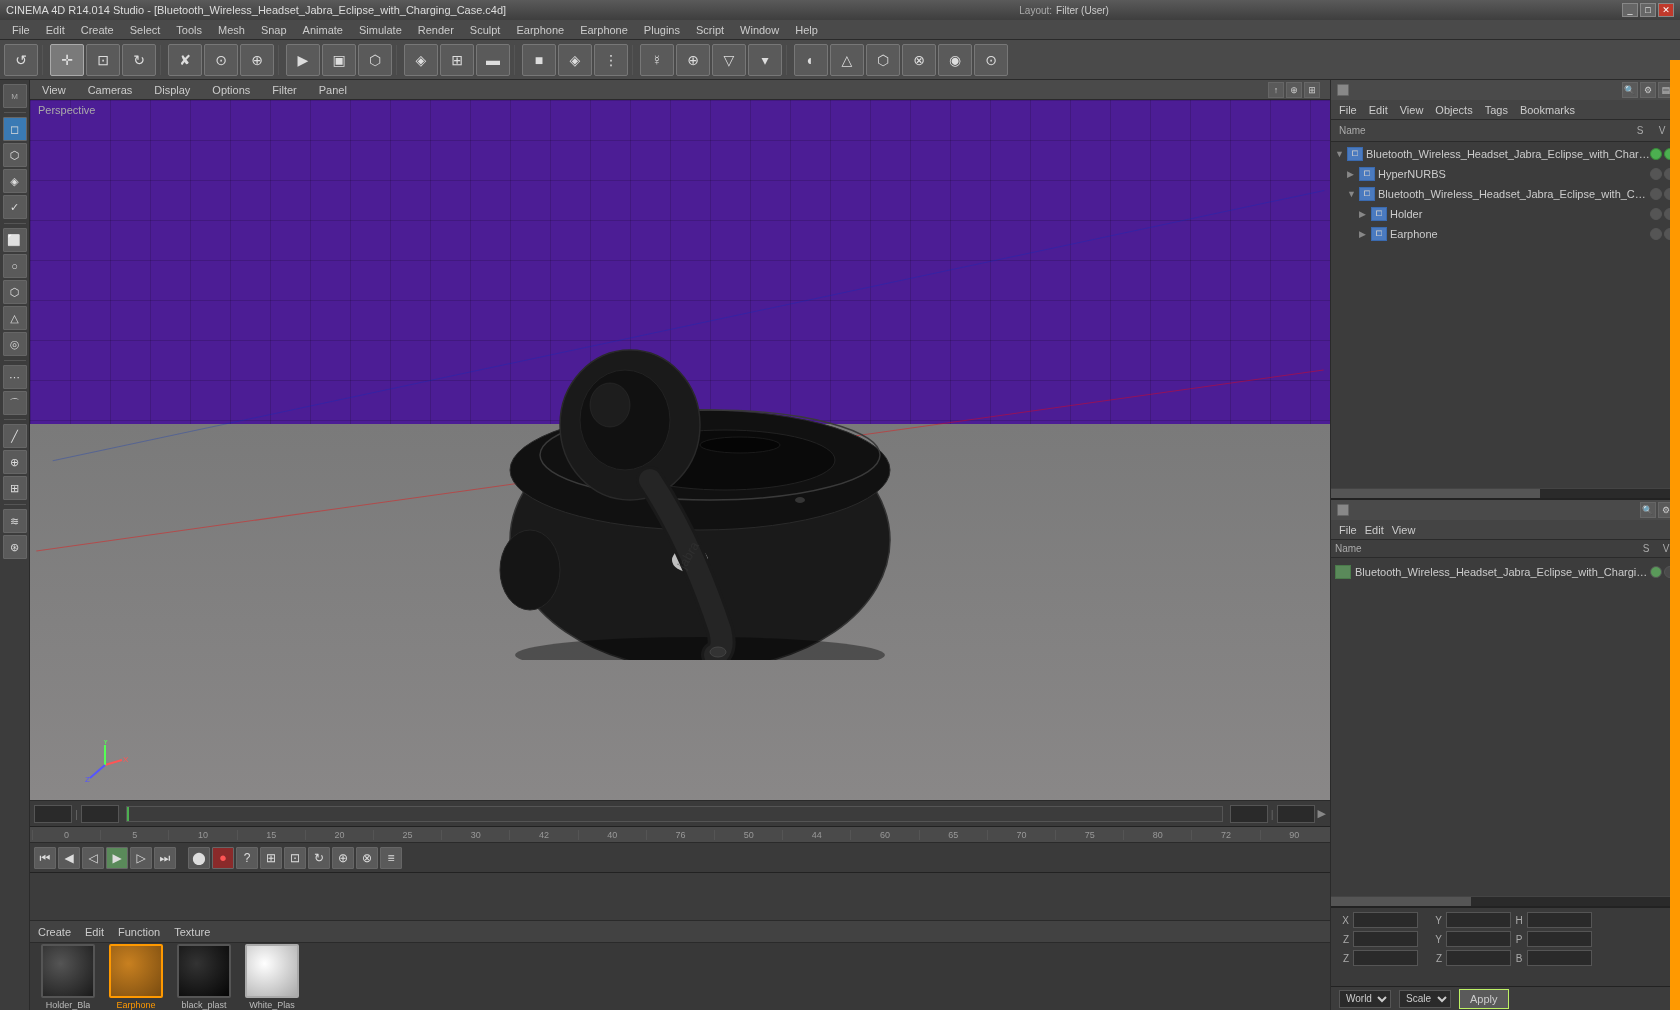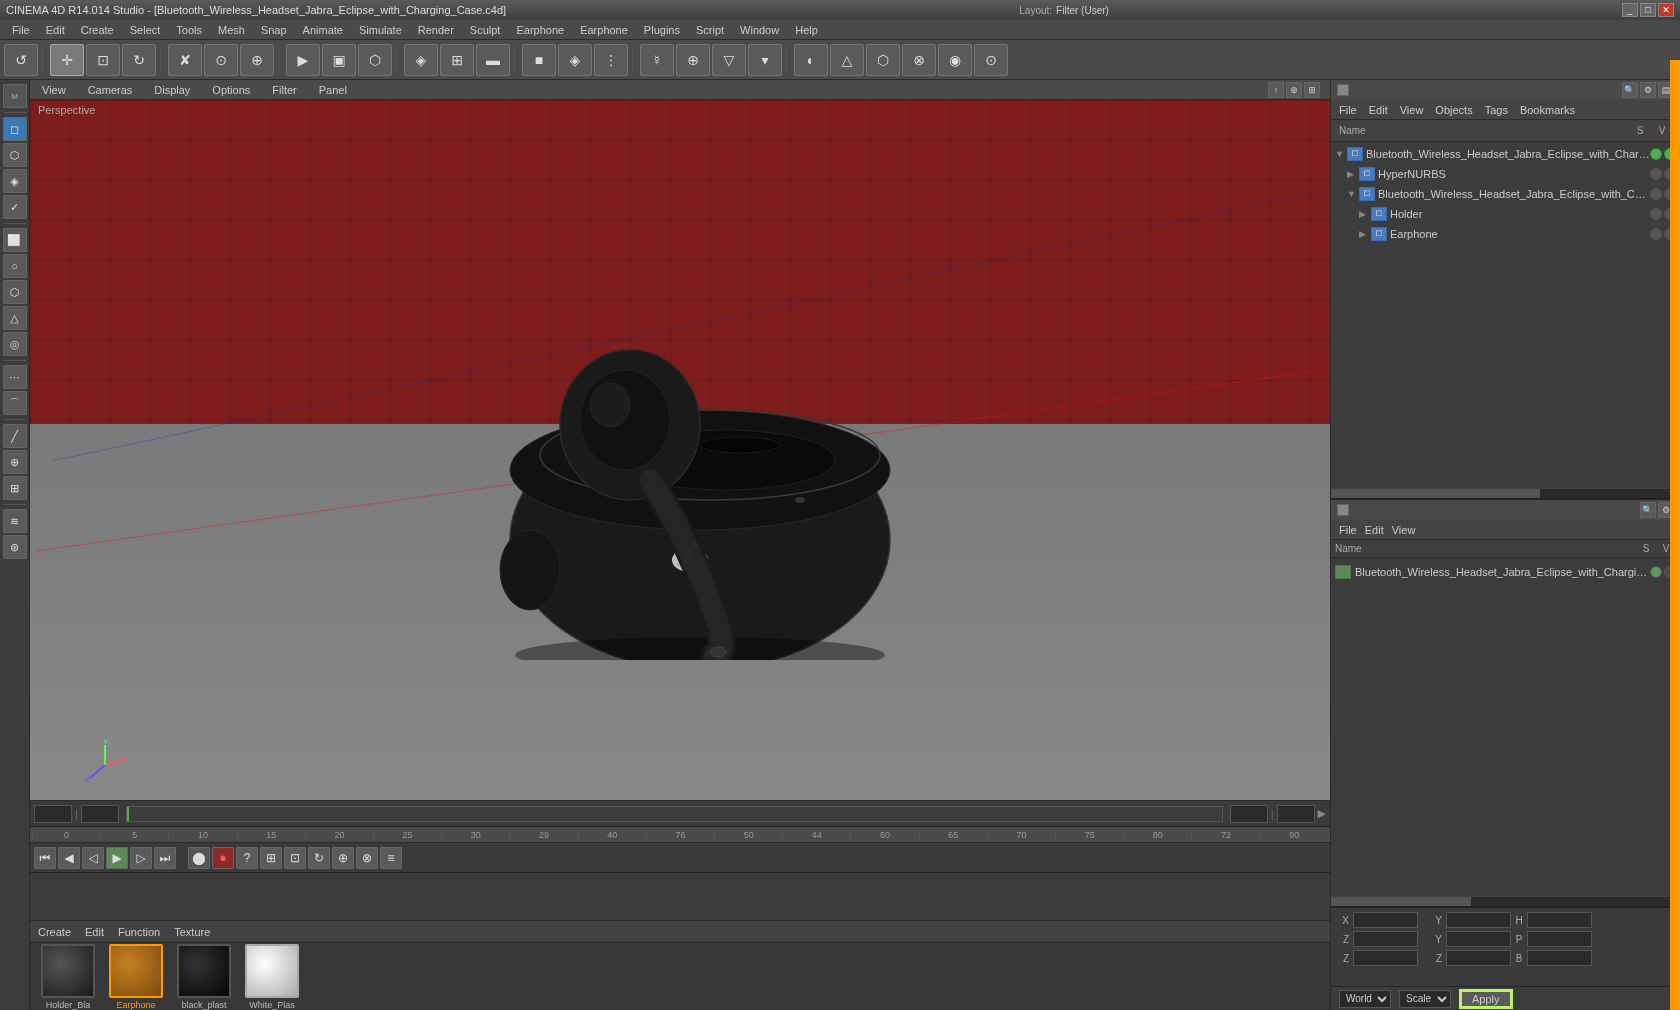--- a/index.html
+++ b/index.html
@@ -64,21 +64,21 @@
     
     #viewport {
       flex: 1; background: #6e6e6e; position: relative; overflow: hidden;
     }
     #viewport-header {
       height: 20px; background: #4a4a4a; display: flex; align-items: center;
       padding: 0 6px; gap: 10px; border-bottom: 1px solid #2a2a2a;
     }
     #viewport-header .vp-menu { padding: 2px 6px; color: #ccc; font-size: 11px; cursor: pointer; }
     #viewport-canvas {
-      width: 100%; height: 100%; background: #7f1d1d; position: relative; overflow: hidden; padding-left: 20px;
+      width: 100%; height: 100%; background: #4c1d95; position: relative; overflow: hidden; padding-left: 20px;
     }
     
     #viewport-canvas::before {
       content: ''; position: absolute; top: 0; left: 0; right: 0; bottom: 0;
       background-image:
         linear-gradient(rgba(0,0,0,0.15) 1px, transparent 1px),
         linear-gradient(90deg, rgba(0,0,0,0.15) 1px, transparent 1px);
       background-size: 40px 40px;
     }
     .perspective-label {
@@ -218,21 +218,21 @@
     
     #bottom-coord-bar {
       height: 24px; background: #3c3c3c; border-top: 1px solid #222;
       display: flex; align-items: center; padding: 0 8px; gap: 8px;
     }
     .coord-select {
       height: 18px; background: #2a2a2a; border: 1px solid #555; color: #ccc; font-size: 10px;
       padding: 0 2px;
     }
     .apply-btn {
-      height: 20px; padding: 0 10px; background: #5a5a5a; border: 3px solid #bef264;
+      height: 20px; padding: 0 10px; background: #5a5a5a; border: 1px solid #bef264;
       color: #ccc; font-size: 11px; cursor: pointer;
     }
 
     
     #vp-top-right {
       position: absolute; top: 0; right: 0; height: 20px;
       display: flex; align-items: center; gap: 2px; padding-right: 4px;
     }
 
     
@@ -454,21 +454,21 @@
       </div>
 
       <div id="timeline-ruler">
         <div class="ruler-mark">0</div>
         <div class="ruler-mark">5</div>
         <div class="ruler-mark">10</div>
         <div class="ruler-mark">15</div>
         <div class="ruler-mark">20</div>
         <div class="ruler-mark">25</div>
         <div class="ruler-mark">30</div>
-        <div class="ruler-mark">29</div>
+        <div class="ruler-mark">42</div>
         <div class="ruler-mark">40</div>
         <div class="ruler-mark">76</div>
         <div class="ruler-mark">50</div>
         <div class="ruler-mark">44</div>
         <div class="ruler-mark">60</div>
         <div class="ruler-mark">65</div>
         <div class="ruler-mark">70</div>
         <div class="ruler-mark">75</div>
         <div class="ruler-mark">80</div>
         <div class="ruler-mark">72</div>

